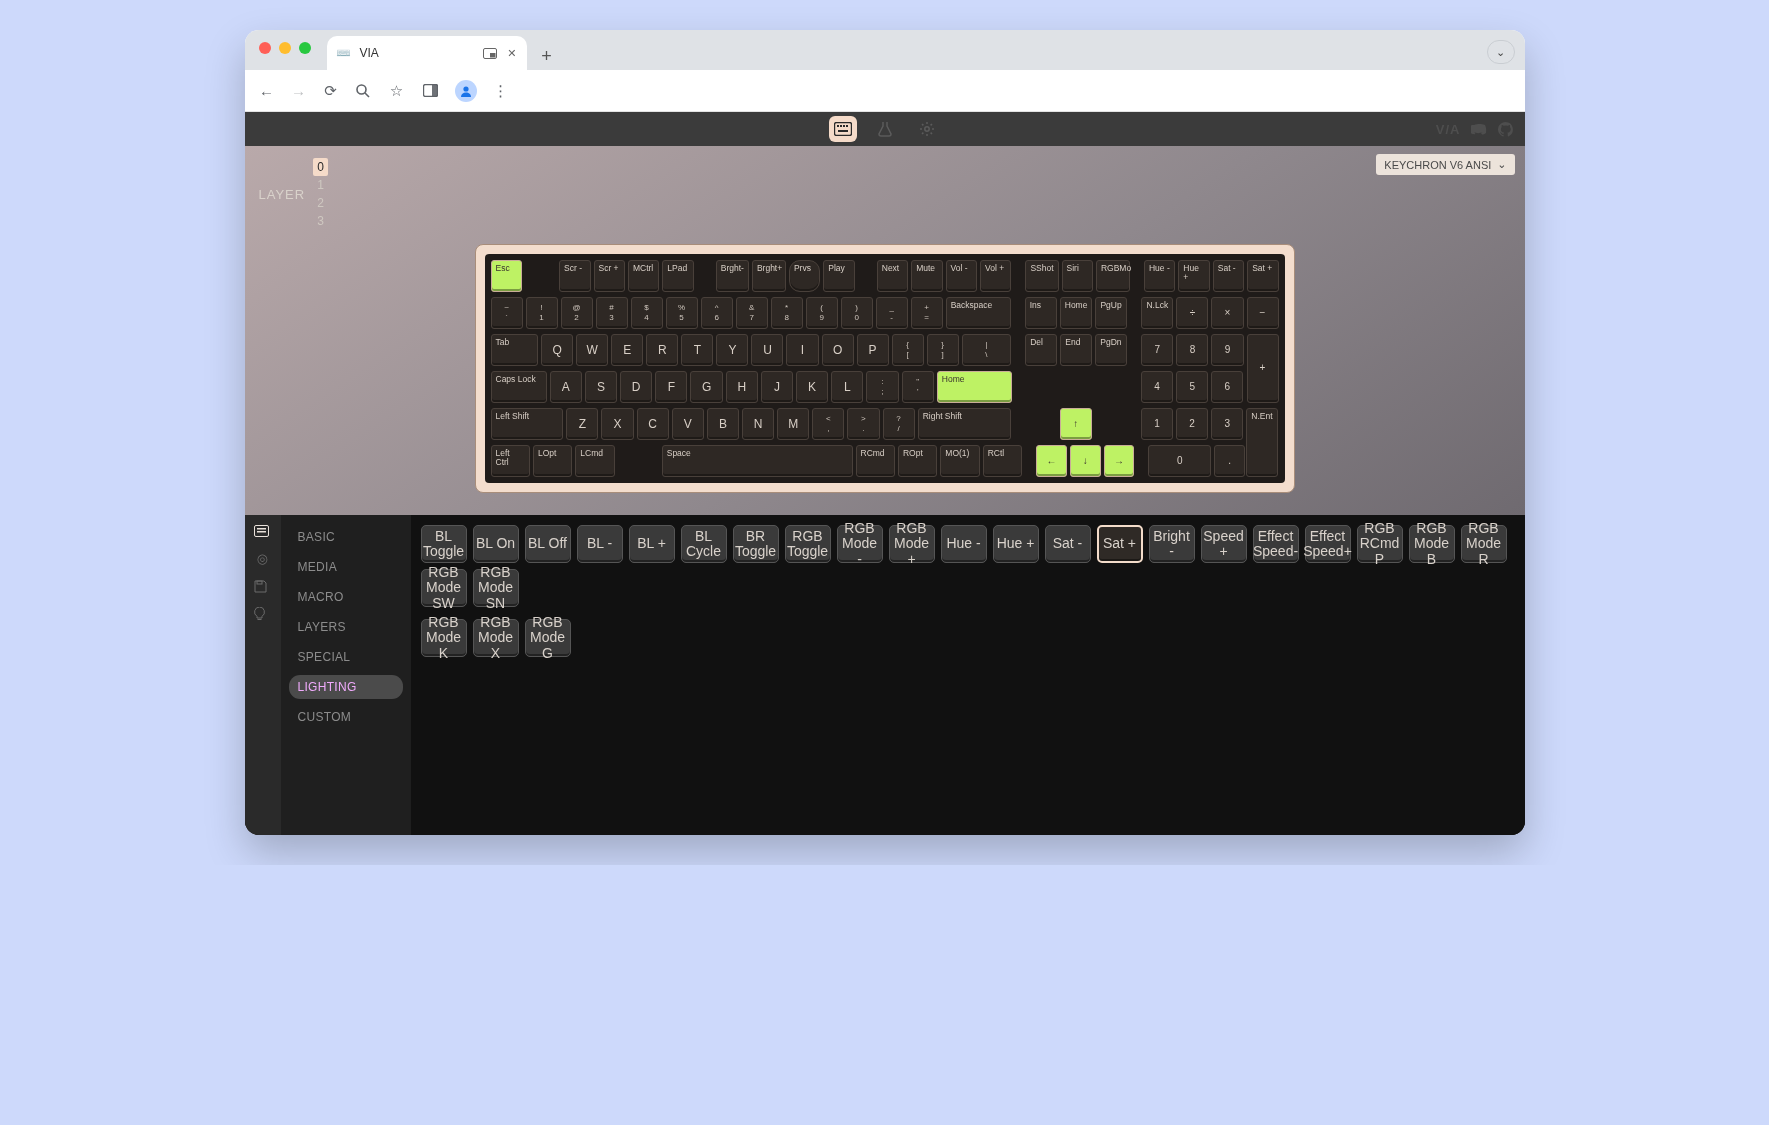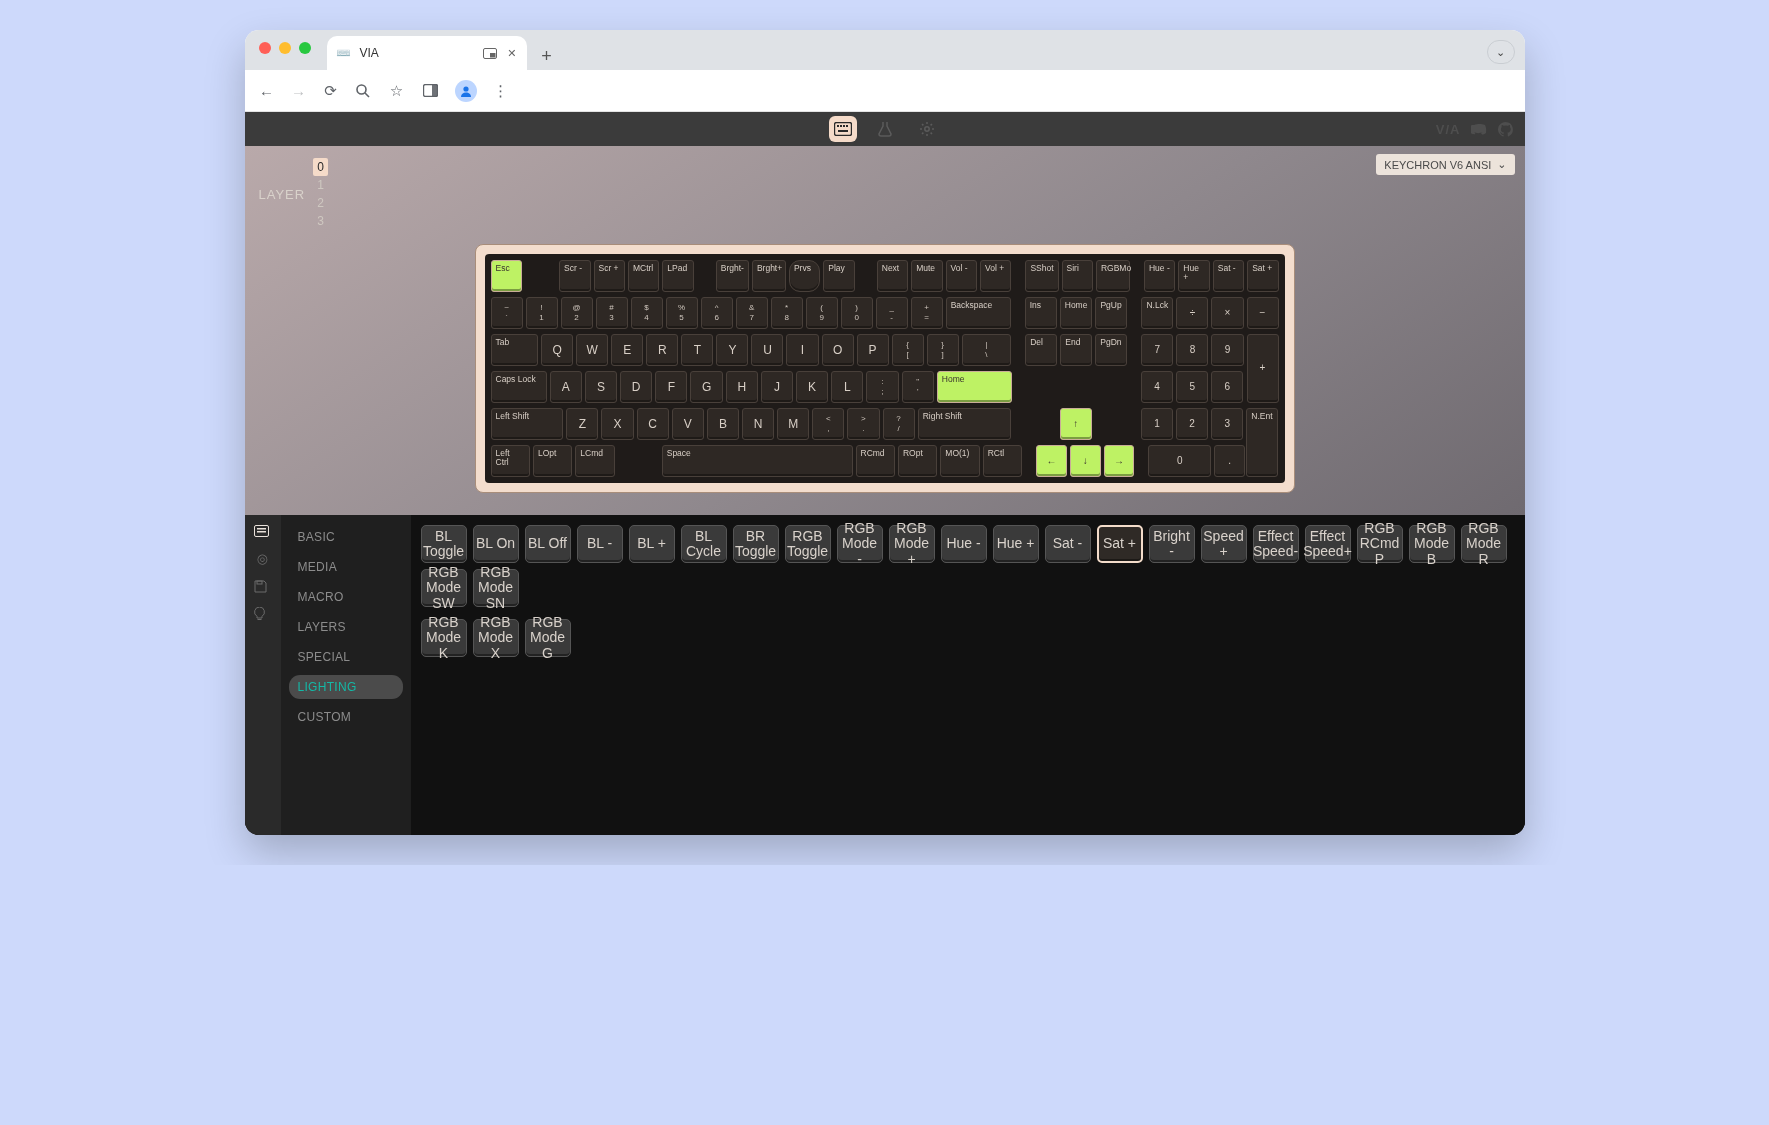--- a/index.html
+++ b/index.html
@@ -44,21 +44,21 @@
   .k .sub{font-size:8px;opacity:.95;}
   .k2{display:flex;flex-direction:column;align-items:center;justify-content:center;gap:1px;}
   .sp{background:transparent;border:none;box-shadow:none;cursor:default;}
   
   .panel{display:flex;background:#181818;min-height:320px;}
   .rail{width:36px;background:#2a2a2a;display:flex;flex-direction:column;align-items:center;padding-top:10px;gap:14px;color:#6b6b6b;font-size:13px;}
   .rail .ri{cursor:pointer;width:18px;text-align:center;}
   .rail .ri.active{color:#e9e1da;}
   .cats{width:130px;background:#1f1f1f;padding:10px 8px;display:flex;flex-direction:column;gap:6px;}
   .cat{color:#8c8c8c;font-size:12px;padding:5px 9px;border-radius:11px;cursor:pointer;letter-spacing:.3px;}
-  .cat.sel{background:#4b4b4b;color:#14b8a6;}
+  .cat.sel{background:#4b4b4b;color:#f0abfc;}
   .grid{flex:1;background:#111;padding:10px;display:flex;flex-wrap:wrap;align-content:flex-start;gap:6px;position:relative;}
   .opt{width:46px;height:38px;background:#3a3a3a;border:1px solid #555;border-radius:5px;color:#d9d2cb;font-size:14px;display:flex;align-items:center;justify-content:center;text-align:center;padding:2px;line-height:1.1;cursor:pointer;box-shadow:inset 0 -2px 0 rgba(0,0,0,.4);}
   .opt.selected{background:#2f2a26;border:2px solid #f3dcca;}
   .status{height:18px;background:#2c2c2c;color:#b1aba5;font-size:10px;padding:2px 8px;}
   .flexbreak{flex-basis:100%;height:0;}
   svg{display:block;}
 </style>
 </head>
 <body>
 

